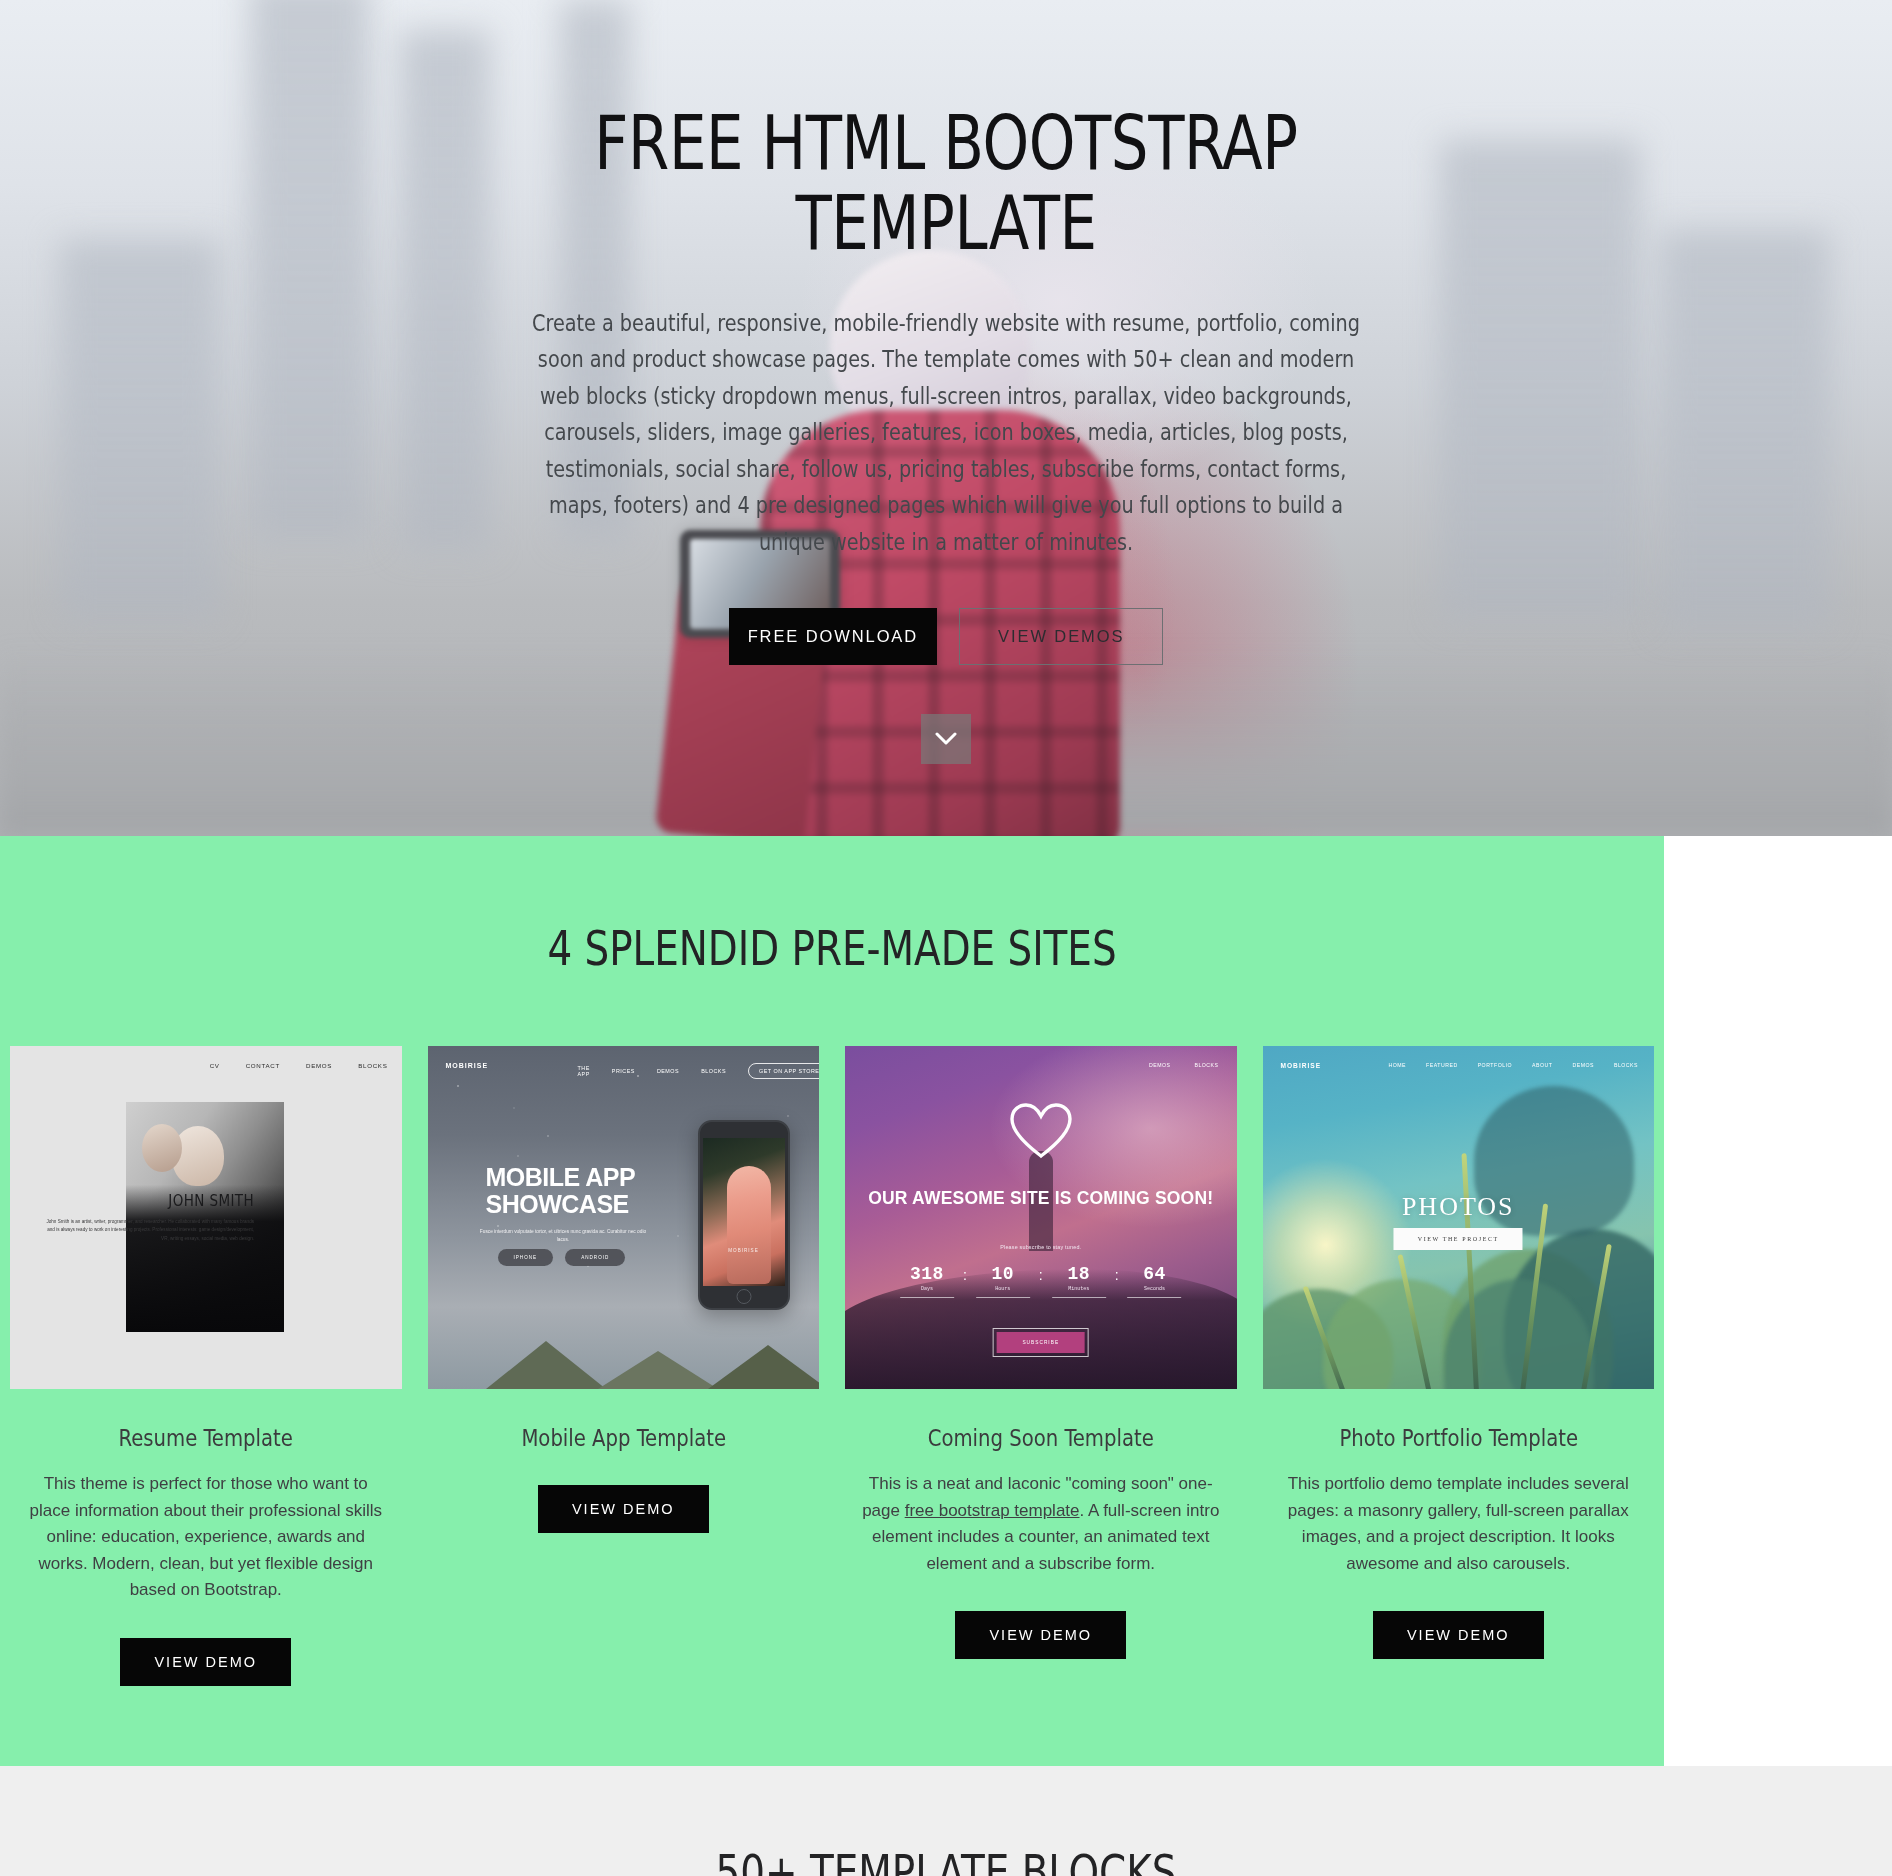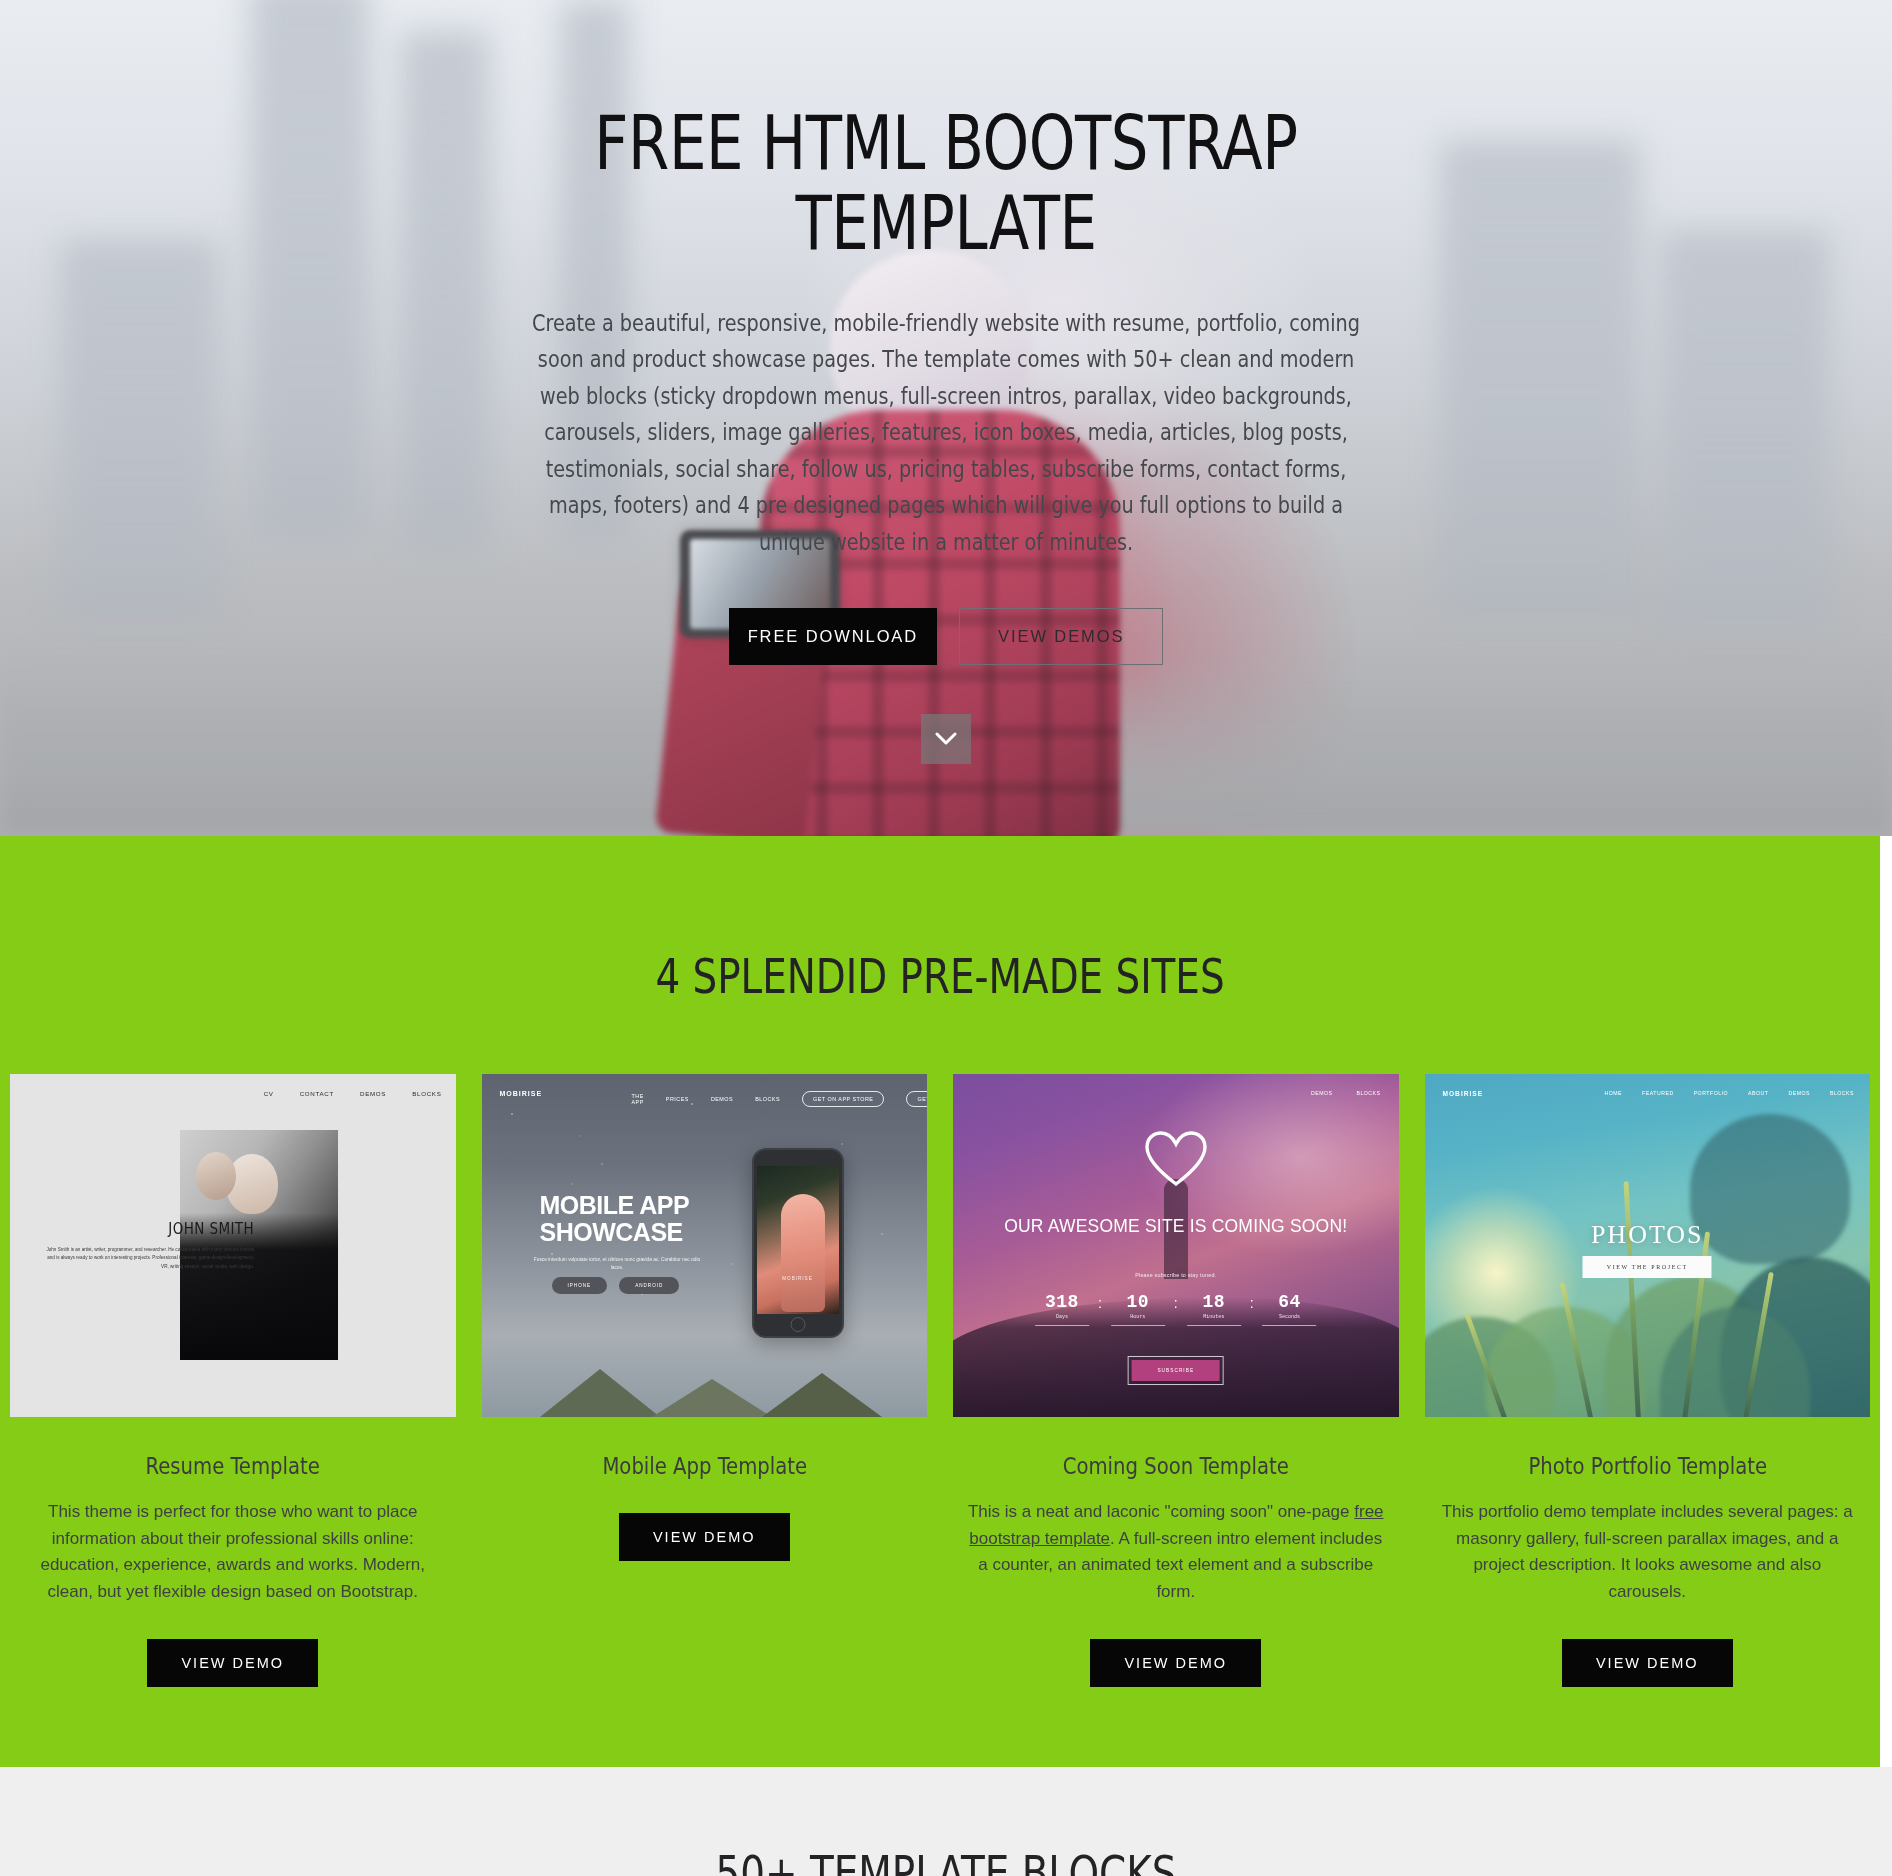--- a/index.html
+++ b/index.html
@@ -152,23 +152,23 @@
     background: rgba(120,120,120,0.72);
     display: flex; align-items: center; justify-content: center;
     z-index: 6;
     cursor: pointer;
     border: none;
   }
   .scroll-btn svg { display:block; }
 
   
   .section-sites {
-    width: 1880px;
-    background: #84cc16;
-    padding: 112px 0 80px;
+    width: 1664px;
+    background: #86efac;
+    padding: 84px 0 80px;
   }
   .section-title {
     text-align: center;
     font-family: "DejaVu Sans Condensed", "Liberation Sans Narrow", "Liberation Sans", sans-serif;
     font-size: 48px;
     font-weight: 400;
     color: #232325;
     letter-spacing: 0px;
     transform: scaleX(0.9);
   }
@@ -326,21 +326,21 @@
       linear-gradient(160deg, #7a4e9e 0%, #8a52a0 18%, #a85c96 38%, #c06f8e 54%, #9c5c8c 70%, #5c3e70 100%);
   }
   .th3 .nav { position:absolute; right:18px; top:16px; display:flex; gap:24px; }
   .th3 .nav span { font-size:5.2px; letter-spacing:.5px; color:#fff; }
   .th3 .heart {
     position:absolute; left:50%; transform:translateX(-50%); top:56px; width:64px; height:58px;
   }
   .th3 .heart svg { display:block; }
   .th3 .h1 {
     position:absolute; left:0; right:0; top:142px; text-align:center;
-    font-size:17.5px; line-height:1.22; font-weight:normal; color:#fff; letter-spacing:.2px;
+    font-size:17.5px; line-height:1.22; font-weight:bold; color:#fff; letter-spacing:.2px;
   }
   .th3 .p {
     position:absolute; left:0; right:0; top:198px; text-align:center;
     font-size:5.4px; color:#f2e6f0; letter-spacing:.2px;
   }
   .th3 .counter {
     position:absolute; left:50%; transform:translateX(-50%); top:218px;
     display:flex; align-items:flex-start; gap:9px;
   }
   .th3 .cbox { width:54px; text-align:center;font-family:Liberation Mono, monospace; }

